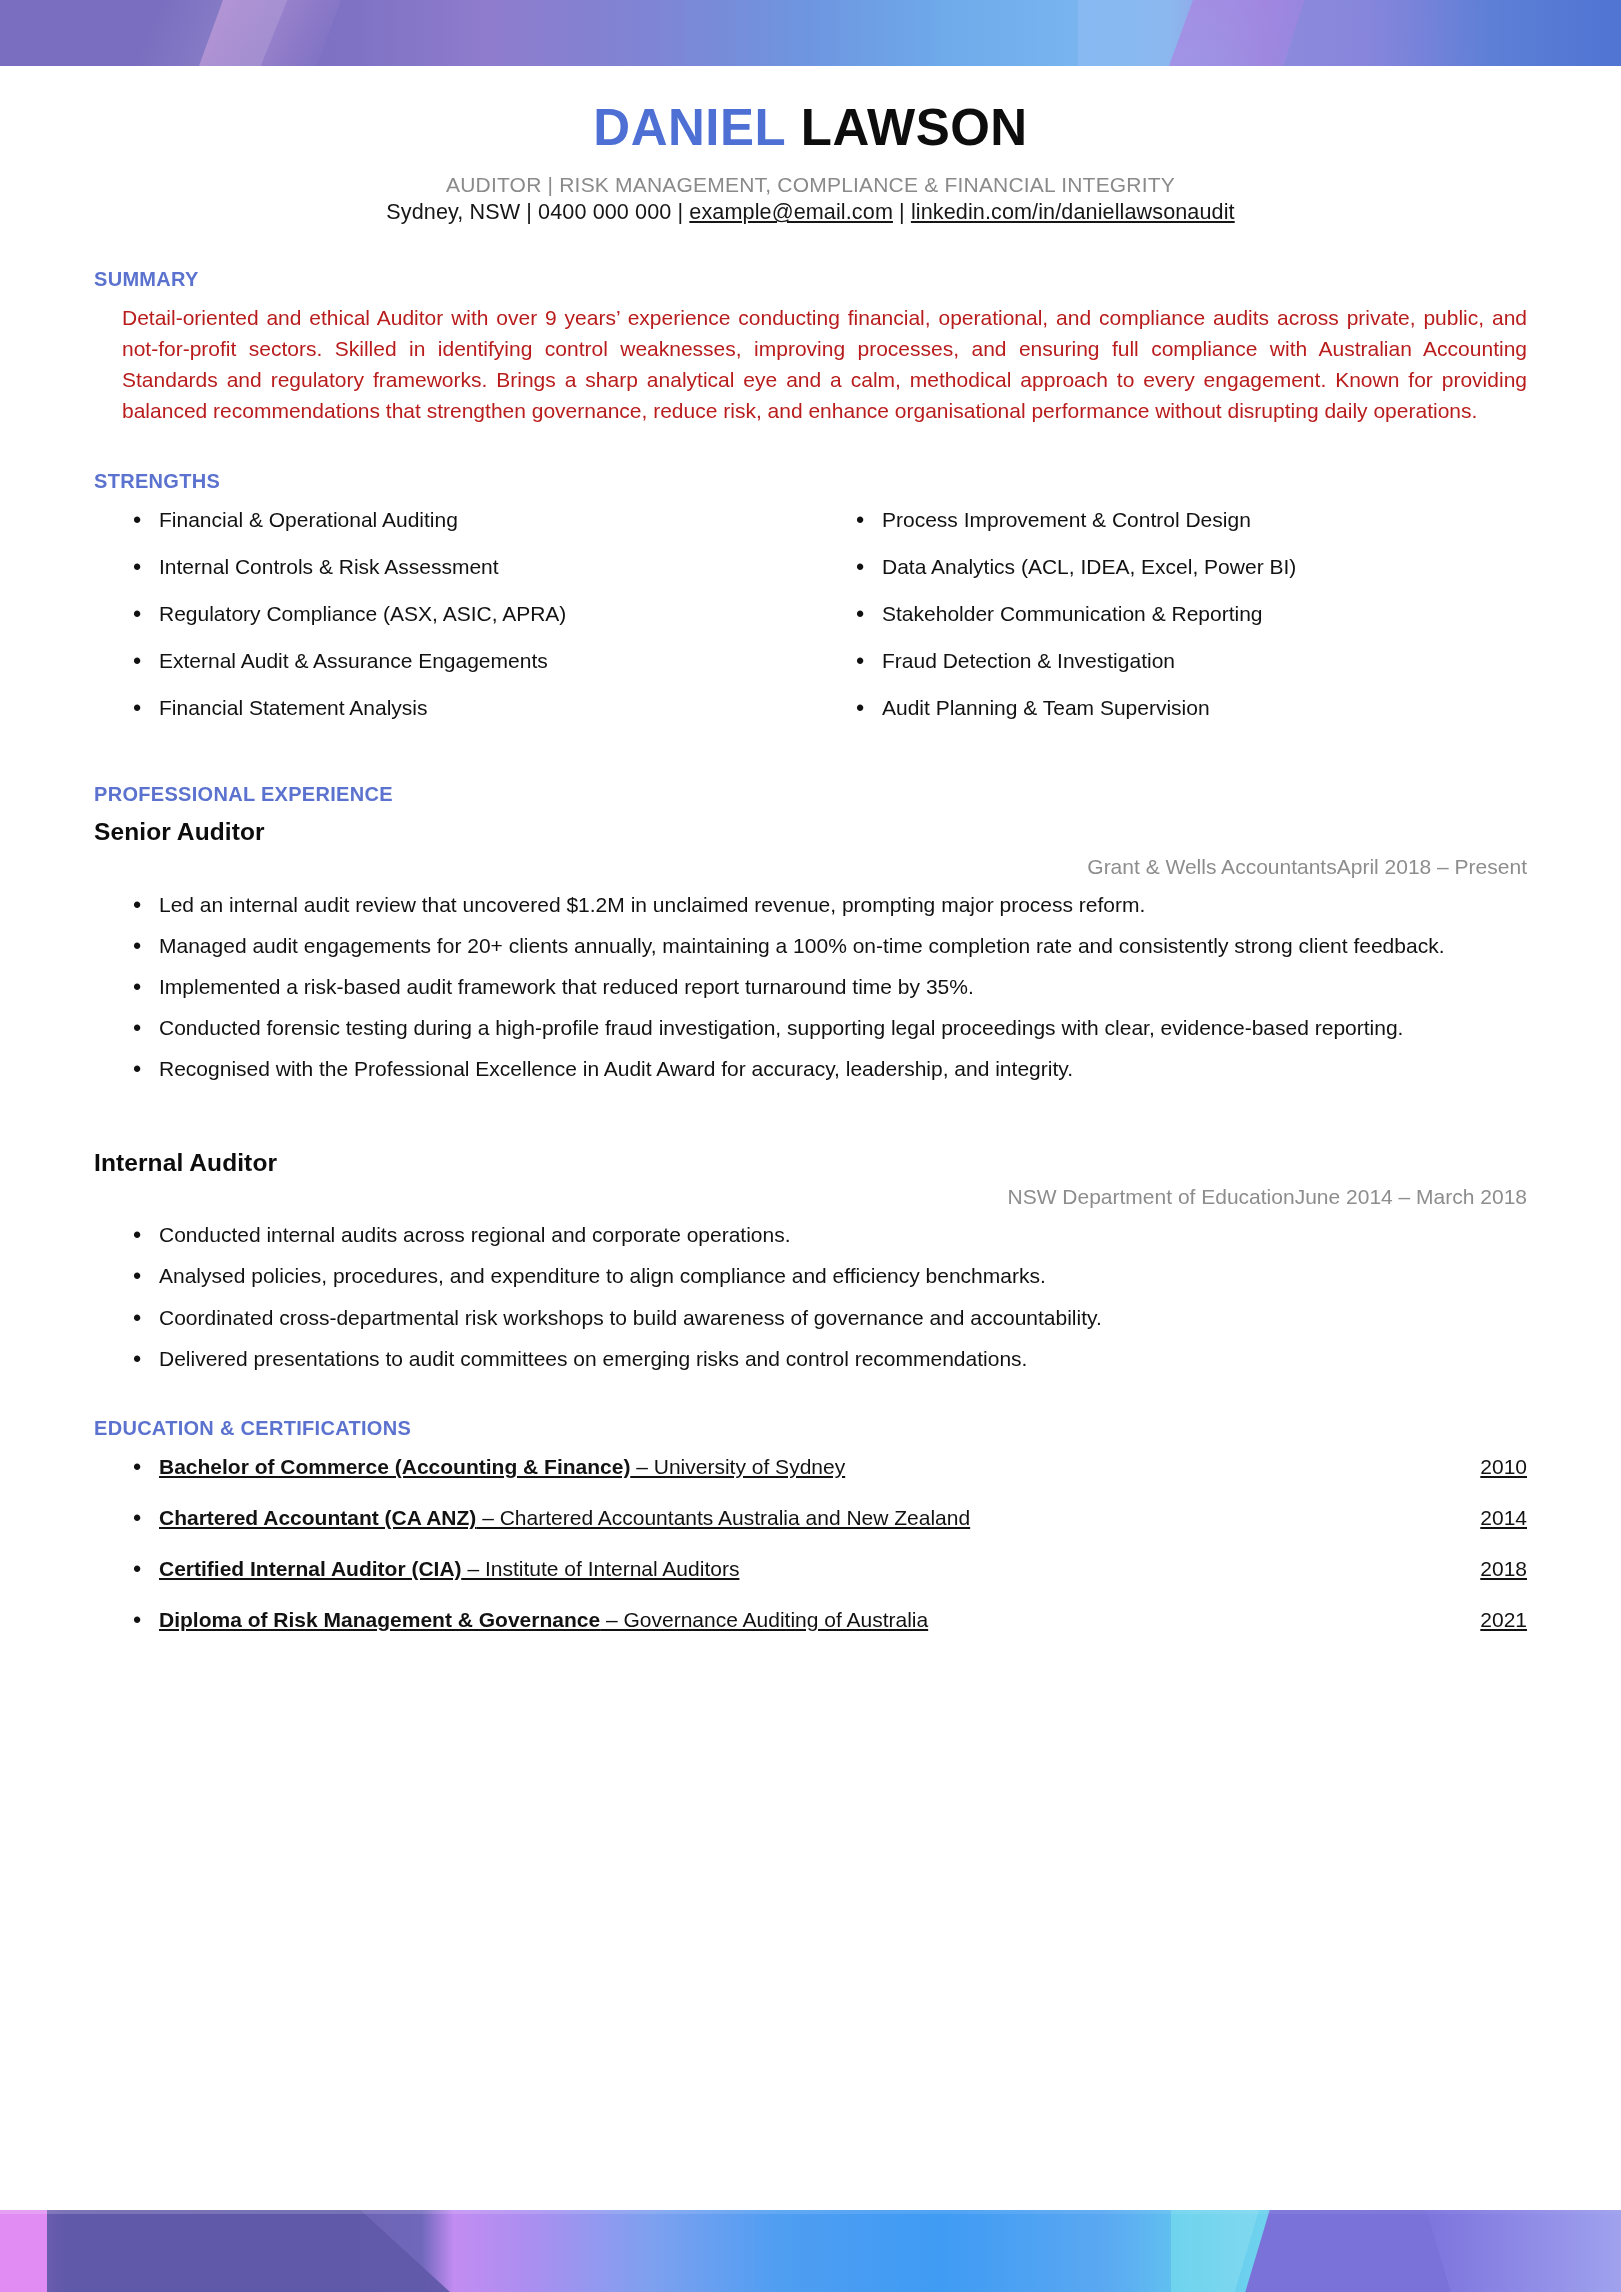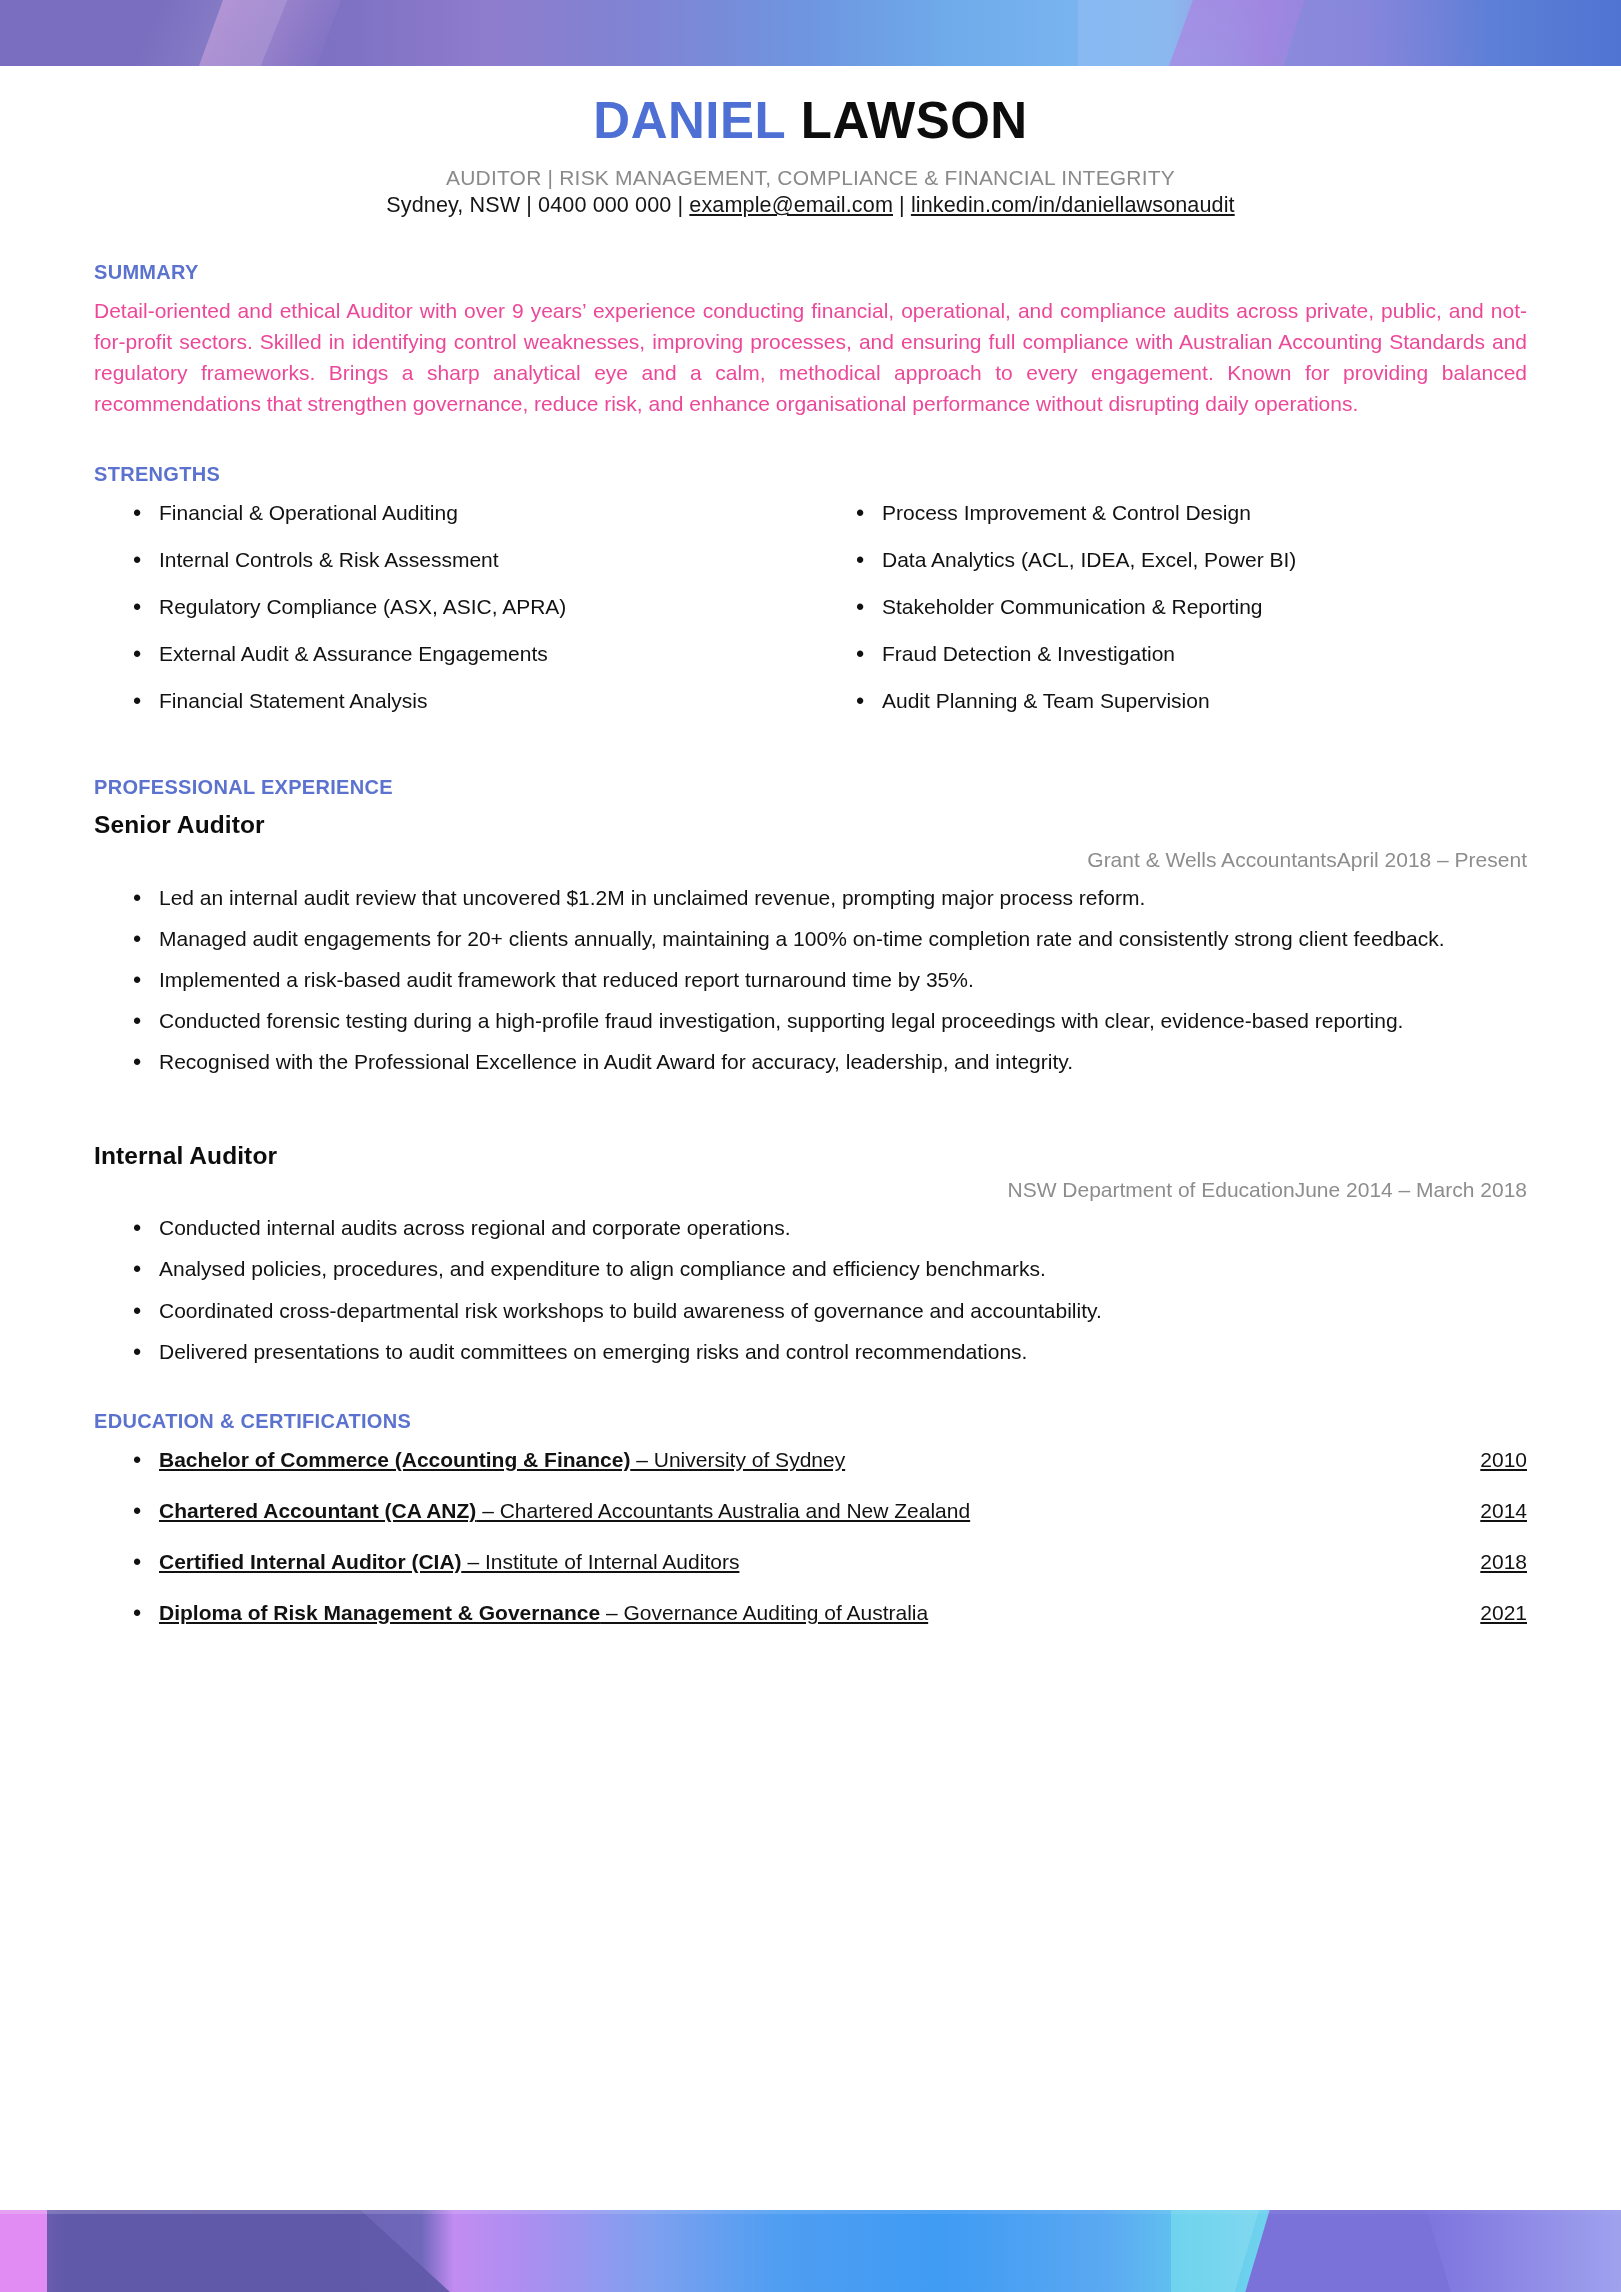--- a/index.html
+++ b/index.html
@@ -90,21 +90,21 @@
   }
   .bot-top-line {
     position:absolute; top:0; left:0; width:100%; height:3.9px;
     background:linear-gradient(90deg, rgba(255,255,255,.35), rgba(255,255,255,.05));
     opacity:.5;
   }
 
   
   .page {
     position:absolute; top:66px; left:0; width:1621px;
-    padding:0 94px;
+    padding:7px 94px;
   }
 
   
   .name {
     text-align:center;
     font-size:51px;
     font-weight:bold;
     letter-spacing:0.5px;
     margin-top:27.4px;
     line-height:1.08;
@@ -136,21 +136,22 @@
     font-weight:bold;
     letter-spacing:0.3px;
     margin-top:43px;
     margin-bottom:11.8px;
   }
 
   .body-text {
     font-size:21px;
     line-height:1.475;
     text-align:justify;
-    color:#ec4899;
+    color:#b91c1c;
+    margin-left:28px;
   }
 
   
   ul.blt {
     list-style:none;
     margin:0; padding:0;
   }
   ul.blt > li {
     position:relative;
     padding-left:65px;

